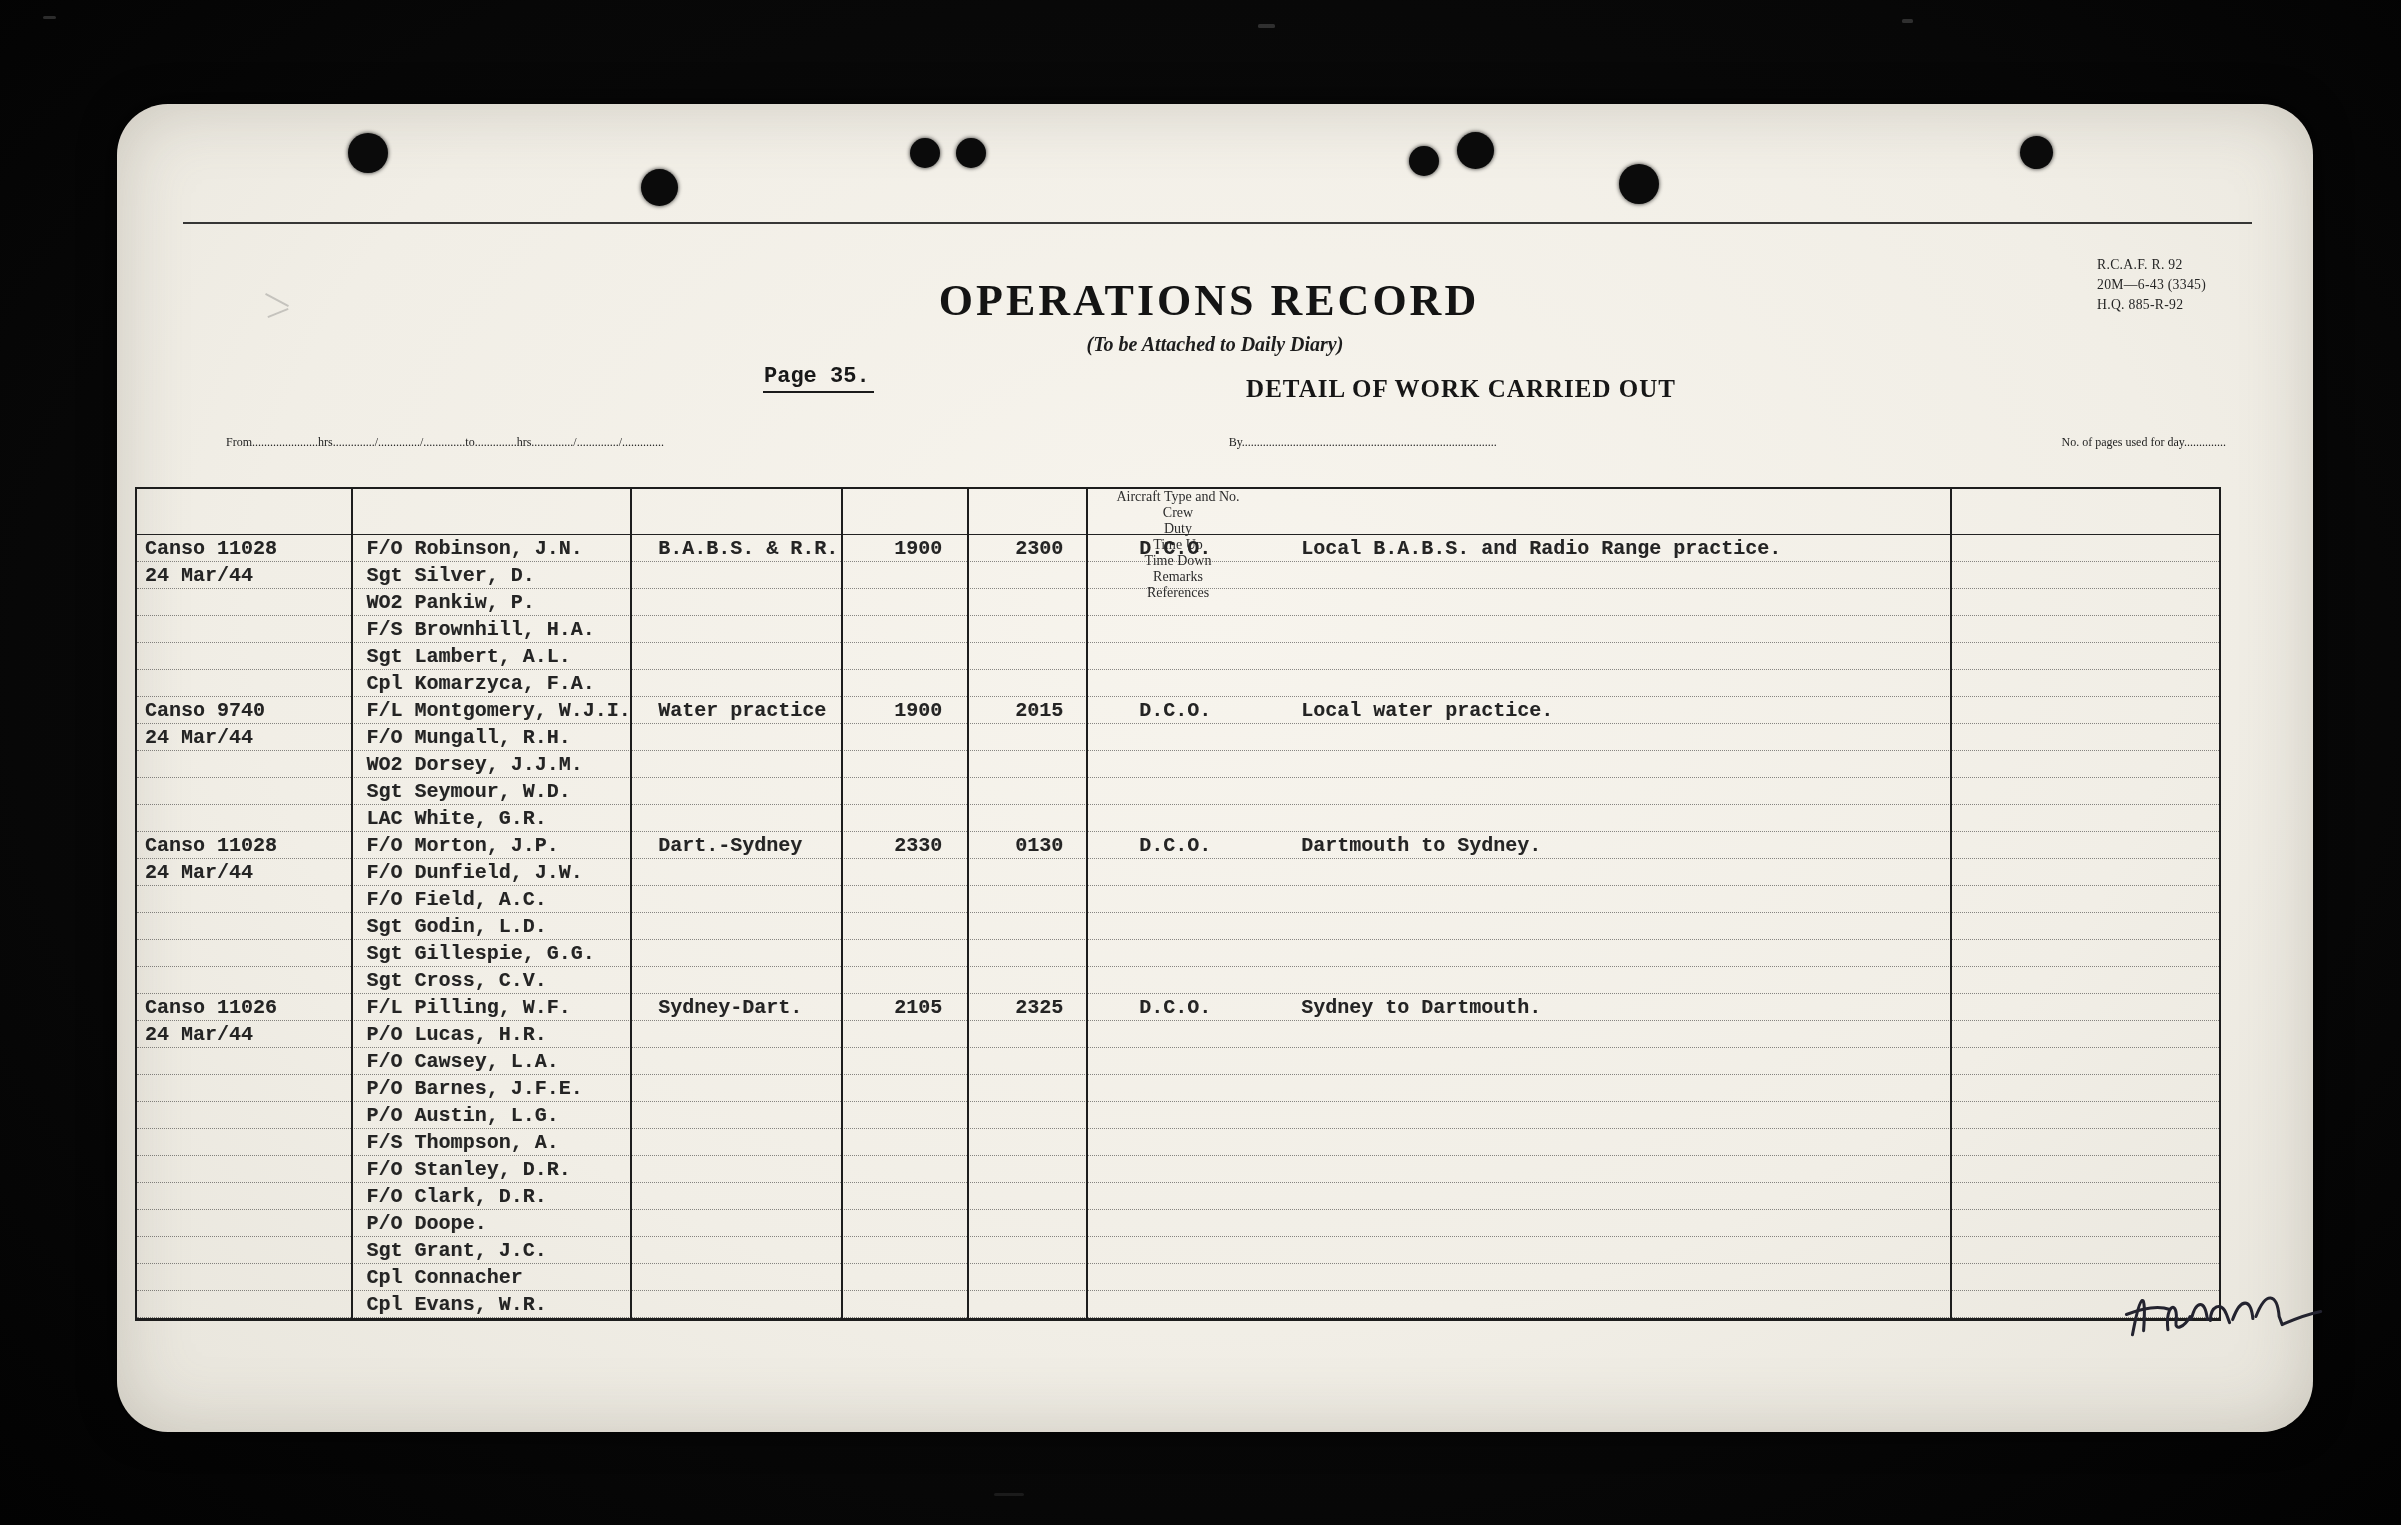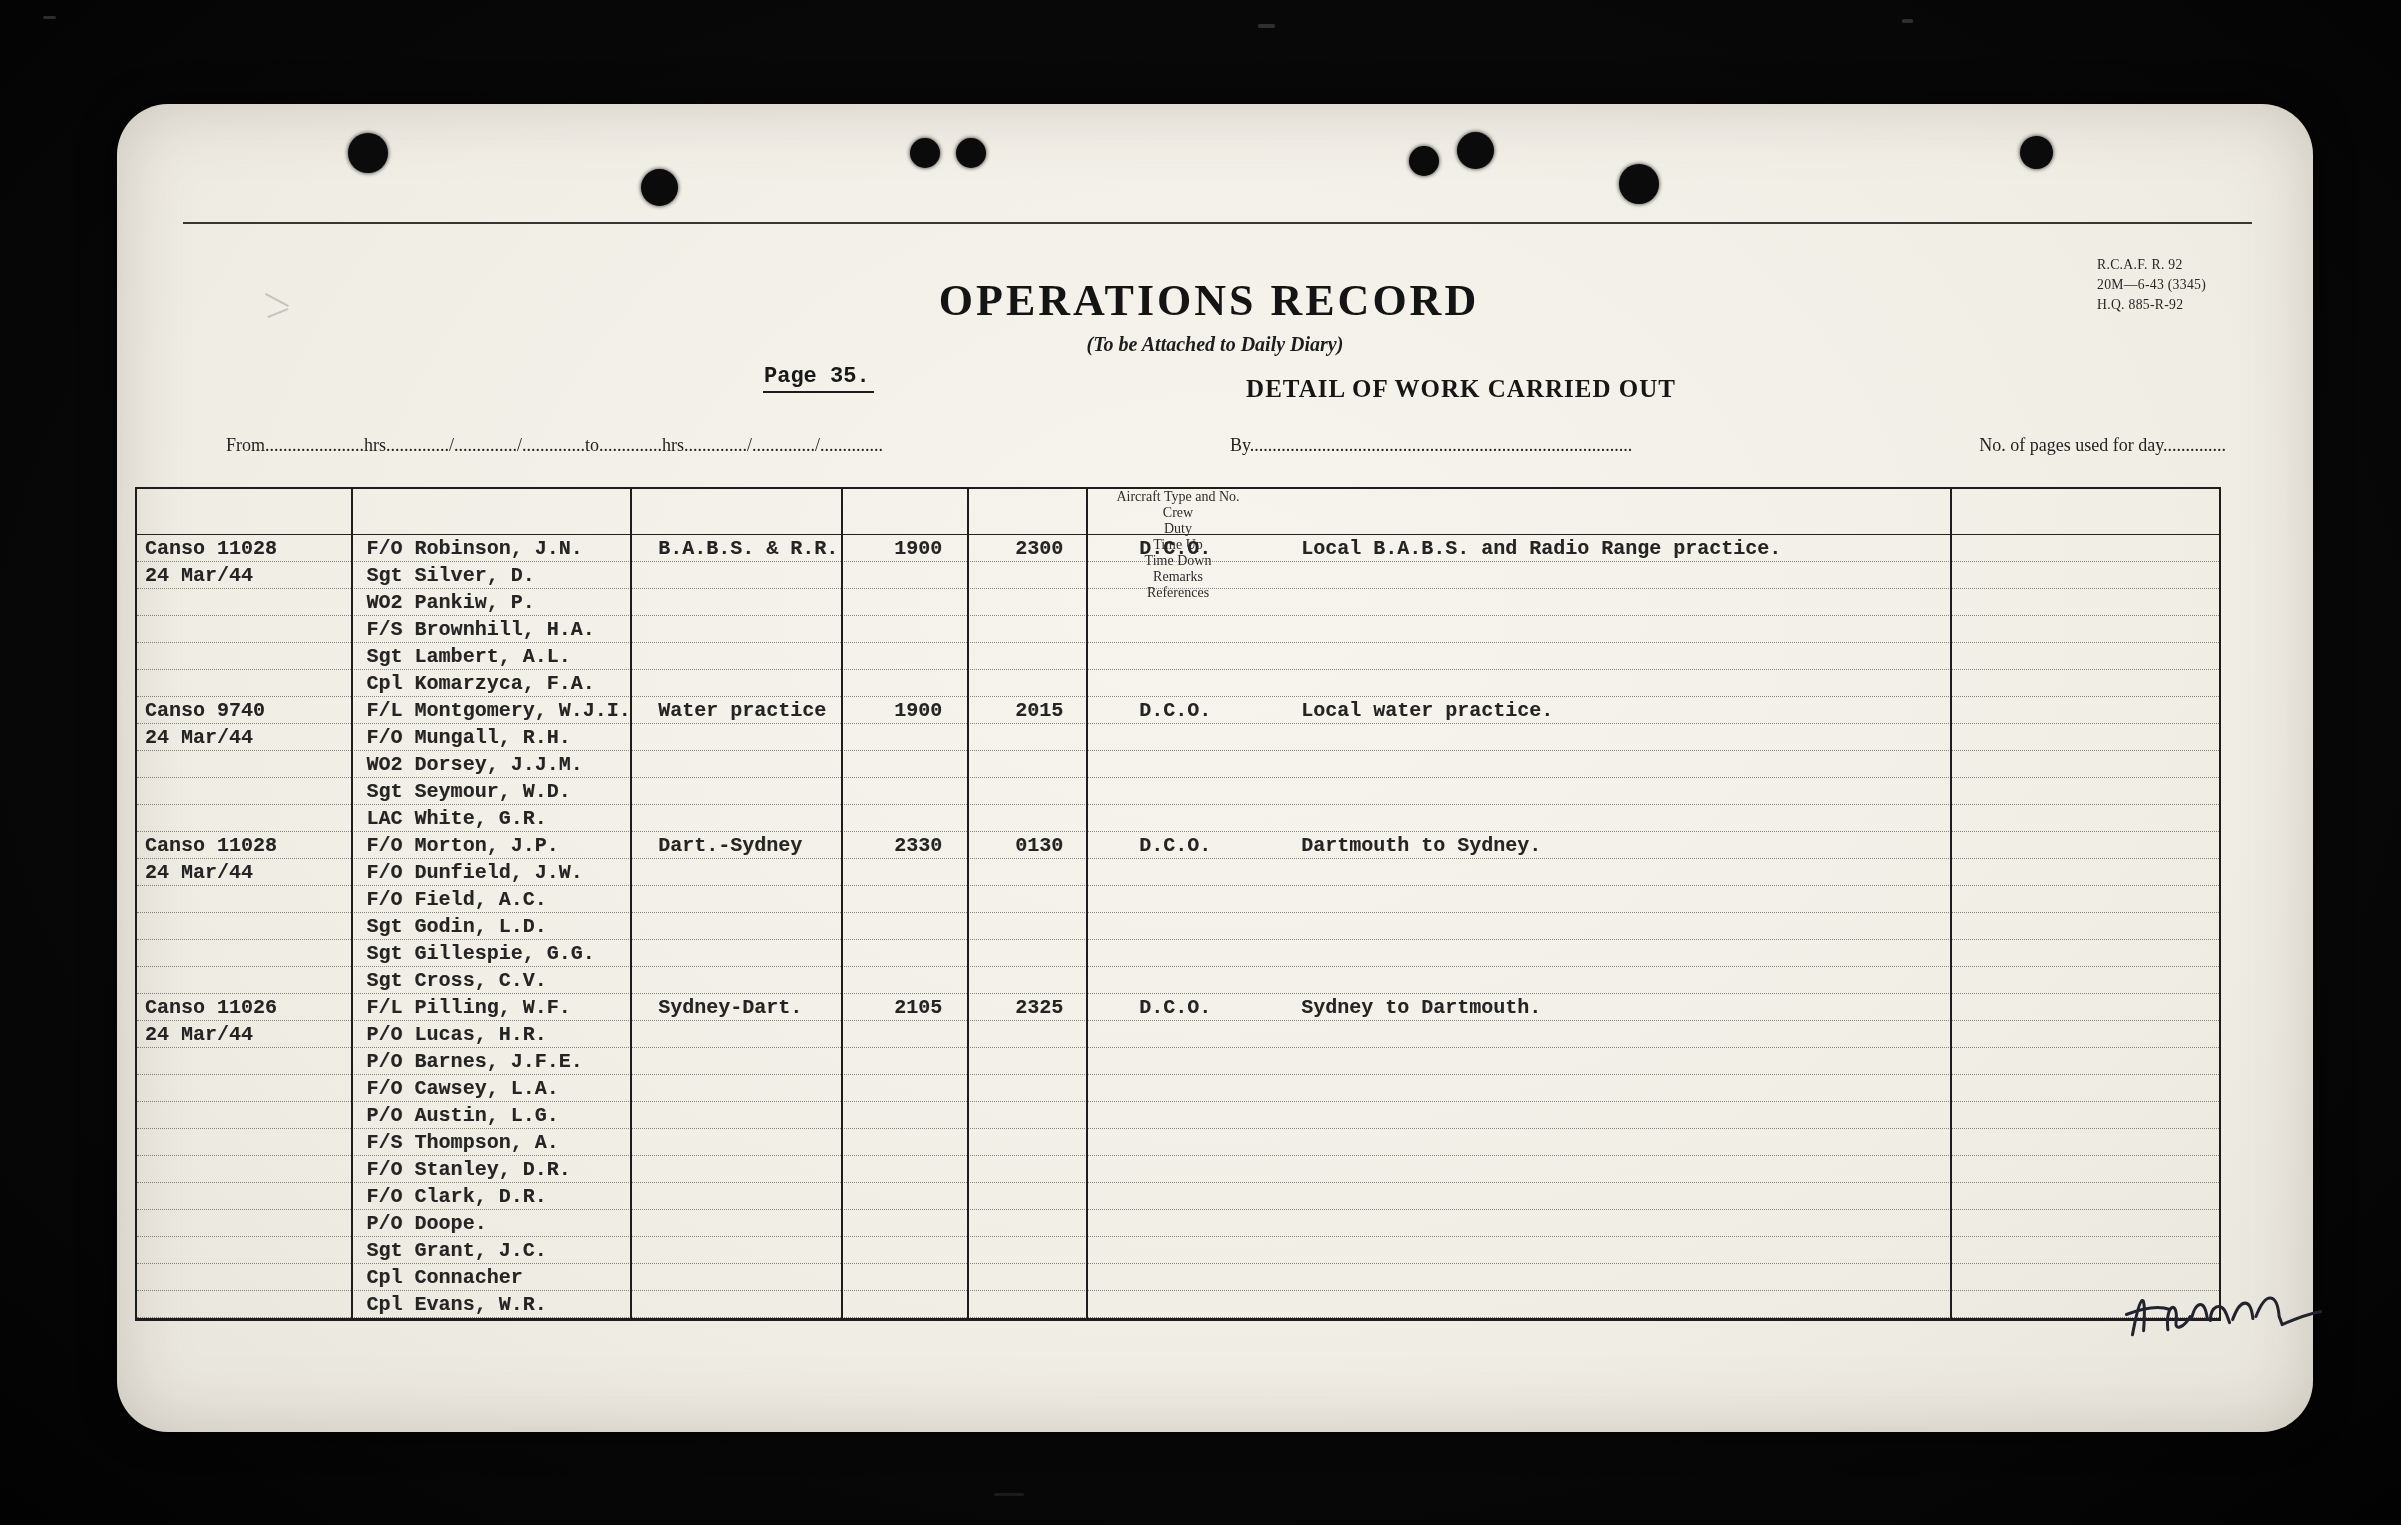--- a/index.html
+++ b/index.html
@@ -26,21 +26,21 @@
     font-size:20px;font-style:italic;font-weight:bold;color:#1d1d1d;}
 
   #page-label{position:absolute;left:646px;top:260px;
     font-family:"Liberation Mono", monospace;font-weight:bold;font-size:22px;color:#181818;
     border-bottom:2px solid #1b1b1b;padding:0 4px 2px 1px;}
   #section-title{position:absolute;left:837px;right:345px;top:271px;text-align:center;
     font-size:25px;font-weight:bold;letter-spacing:1px;color:#161616;}
 
   #fill-line{position:absolute;left:109px;top:331px;width:2000px;height:24px;
     display:flex;justify-content:space-between;align-items:baseline;
-    font-size:18px;color:#232323;white-space:nowrap;}
+    font-size:12px;color:#232323;white-space:nowrap;}
 
   .pencil{position:absolute;background:rgba(105,105,105,.32);}
 
   
   #ops-table{position:absolute;left:18px;top:383px;width:2082px;
     border:2px solid #1d1d1d;border-bottom-width:3.5px;box-sizing:content-box;background:transparent;}
   #thead{display:flex;height:45px;align-items:center;border-bottom:1.5px solid #222;
     font-size:14px;color:#2c2c2c;flex-direction:column;}
   .hcell{text-align:center;box-sizing:border-box;}
   .w0{width:214px}.w1{width:278px}.w2{width:211px}.w3{width:126px}.w4{width:119px}.w5{width:864px}.w6{width:270px}
@@ -297,30 +297,30 @@
             <div class="tcell c-aircraft">24 Mar/44</div>
             <div class="tcell c-crew">P/O Lucas, H.R.</div>
             <div class="tcell c-duty"></div>
             <div class="tcell c-timeup"></div>
             <div class="tcell c-timedown"></div>
             <div class="tcell c-remarks"></div>
             <div class="tcell c-refs"></div>
           </div>
           <div class="trow">
             <div class="tcell c-aircraft"></div>
+            <div class="tcell c-crew">F/O Cawsey, L.A.</div>
+            <div class="tcell c-duty"></div>
+            <div class="tcell c-timeup"></div>
+            <div class="tcell c-timedown"></div>
+            <div class="tcell c-remarks"></div>
+            <div class="tcell c-refs"></div>
+          </div>
+          <div class="trow">
+            <div class="tcell c-aircraft"></div>
             <div class="tcell c-crew">P/O Barnes, J.F.E.</div>
-            <div class="tcell c-duty"></div>
-            <div class="tcell c-timeup"></div>
-            <div class="tcell c-timedown"></div>
-            <div class="tcell c-remarks"></div>
-            <div class="tcell c-refs"></div>
-          </div>
-          <div class="trow">
-            <div class="tcell c-aircraft"></div>
-            <div class="tcell c-crew">F/O Cawsey, L.A.</div>
             <div class="tcell c-duty"></div>
             <div class="tcell c-timeup"></div>
             <div class="tcell c-timedown"></div>
             <div class="tcell c-remarks"></div>
             <div class="tcell c-refs"></div>
           </div>
           <div class="trow">
             <div class="tcell c-aircraft"></div>
             <div class="tcell c-crew">P/O Austin, L.G.</div>
             <div class="tcell c-duty"></div>

